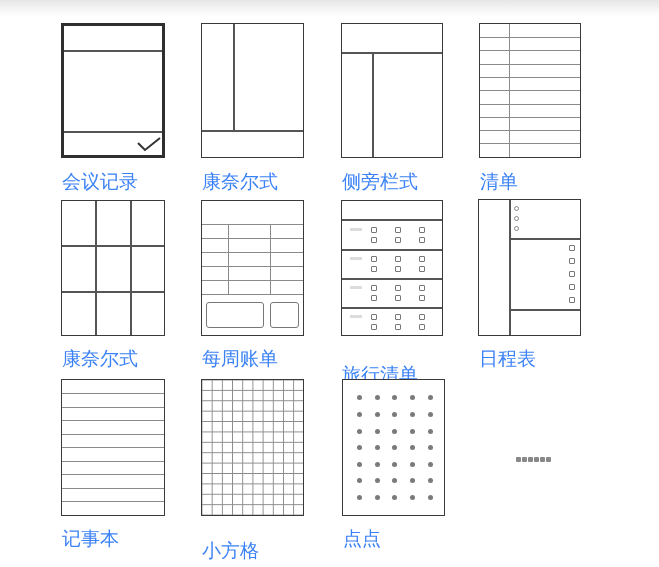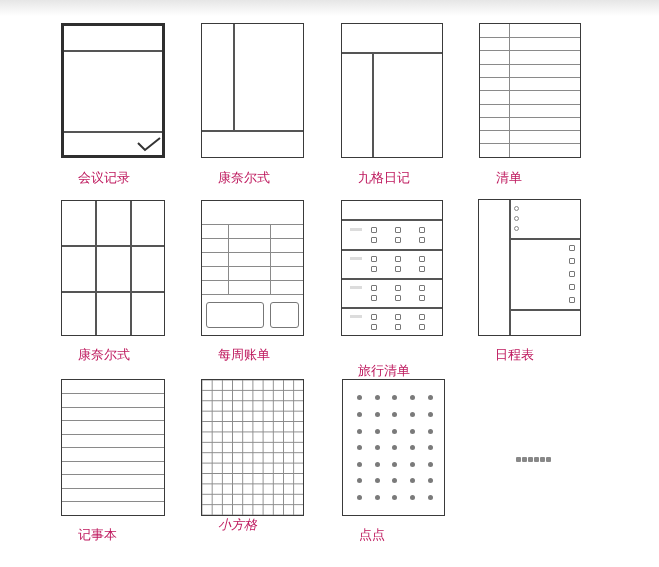--- a/index.html
+++ b/index.html
@@ -3,21 +3,21 @@
 <meta charset="utf-8">
 <style>
   html,body{margin:0;padding:0;}
   body{width:659px;height:567px;background:#ffffff;position:relative;overflow:hidden;
        font-family:"DejaVu Sans","Liberation Sans",sans-serif;}
   .topshade{position:absolute;left:0;top:0;width:659px;height:16px;
        background:linear-gradient(#e6e6e6,#ffffff);}
   .tpl{position:absolute;cursor:pointer;}
   .card{position:absolute;left:0;top:0;box-sizing:border-box;border:1.5px solid #3a3a3a;background:#fff;overflow:hidden;}
   .card.sel{border:3px solid #2f2f2f;}
-  .label{position:absolute;left:1px;font-size:13px;color:#be185d;white-space:nowrap;margin-left:16px;}
+  .label{position:absolute;left:1px;font-size:19px;color:#3b82f6;white-space:nowrap;}
   .ln{position:absolute;background:#555;}
   .lnl{position:absolute;background:#8a8a8a;}
   .cb{position:absolute;width:4px;height:4px;border:1px solid #777;border-radius:1px;}
   .circ{position:absolute;width:3px;height:3px;border:1px solid #888;border-radius:50%;}
   .dot{position:absolute;width:5px;height:5px;border-radius:50%;background:#7a7a7a;}
   .rbox{position:absolute;border:1.3px solid #777;border-radius:3px;box-sizing:border-box;}
   .gbar{position:absolute;width:12px;height:3px;background:#dcdcdc;}
   .more{position:absolute;left:516px;top:457px;height:6px;display:flex;gap:1px;cursor:pointer;}
   .more span{width:5px;height:5px;background:#888;border-radius:1px;}
 </style>
@@ -43,21 +43,21 @@
     <div class="ln" style="left:0;top:106px;width:100%;height:1.5px;"></div>
   </div>
   <div class="label" style="top:146px;">康奈尔式</div>
 </div>
 
 <div class="tpl" style="left:341px;top:23px;width:102px;height:165px;">
   <div class="card" style="width:102px;height:135px;">
     <div class="ln" style="left:0;top:28px;width:100%;height:1.5px;"></div>
     <div class="ln" style="left:30px;top:28px;width:1.5px;height:110px;"></div>
   </div>
-  <div class="label" style="top:146px;">九格日记</div>
+  <div class="label" style="top:146px;">侧旁栏式</div>
 </div>
 
 <div class="tpl" style="left:479px;top:23px;width:102px;height:165px;">
   <div class="card" style="width:102px;height:135px;">
     <div class="lnl" style="left:29px;top:0;width:1px;height:100%;"></div>
     <div class="lnl" style="left:0;top:13px;width:100%;height:1px;"></div>
     <div class="lnl" style="left:0;top:26px;width:100%;height:1px;"></div>
     <div class="lnl" style="left:0;top:40px;width:100%;height:1px;"></div>
     <div class="lnl" style="left:0;top:53px;width:100%;height:1px;"></div>
     <div class="lnl" style="left:0;top:66px;width:100%;height:1px;"></div>
@@ -165,21 +165,21 @@
     <div class="lnl" style="left:0;top:94px;width:100%;height:1.2px;"></div>
     <div class="lnl" style="left:0;top:108px;width:100%;height:1.2px;"></div>
     <div class="lnl" style="left:0;top:121px;width:100%;height:1.2px;"></div>
   </div>
   <div class="label" style="top:147px;">记事本</div>
 </div>
 
 <div class="tpl" style="left:201px;top:379px;width:103px;height:165px;">
   <div class="card" style="width:103px;height:137px;background-image:linear-gradient(to right,#8a8a8a 1px,transparent 1px),linear-gradient(to bottom,#8a8a8a 1px,transparent 1px);background-size:10.2px 10.4px;background-position:-0.5px -0.5px;">
   </div>
-  <div class="label" style="top:137px;font-style:italic;">小方格</div>
+  <div class="label" style="top:159px;">小方格</div>
 </div>
 
 <div class="tpl" style="left:342px;top:379px;width:88px;height:165px;">
   <div class="card" style="width:103px;height:137px;">
     <div class="dot" style="left:14px;top:15px;"></div>
       <div class="dot" style="left:32px;top:15px;"></div>
       <div class="dot" style="left:49px;top:15px;"></div>
       <div class="dot" style="left:67px;top:15px;"></div>
       <div class="dot" style="left:85px;top:15px;"></div>
     <div class="dot" style="left:14px;top:32px;"></div>

